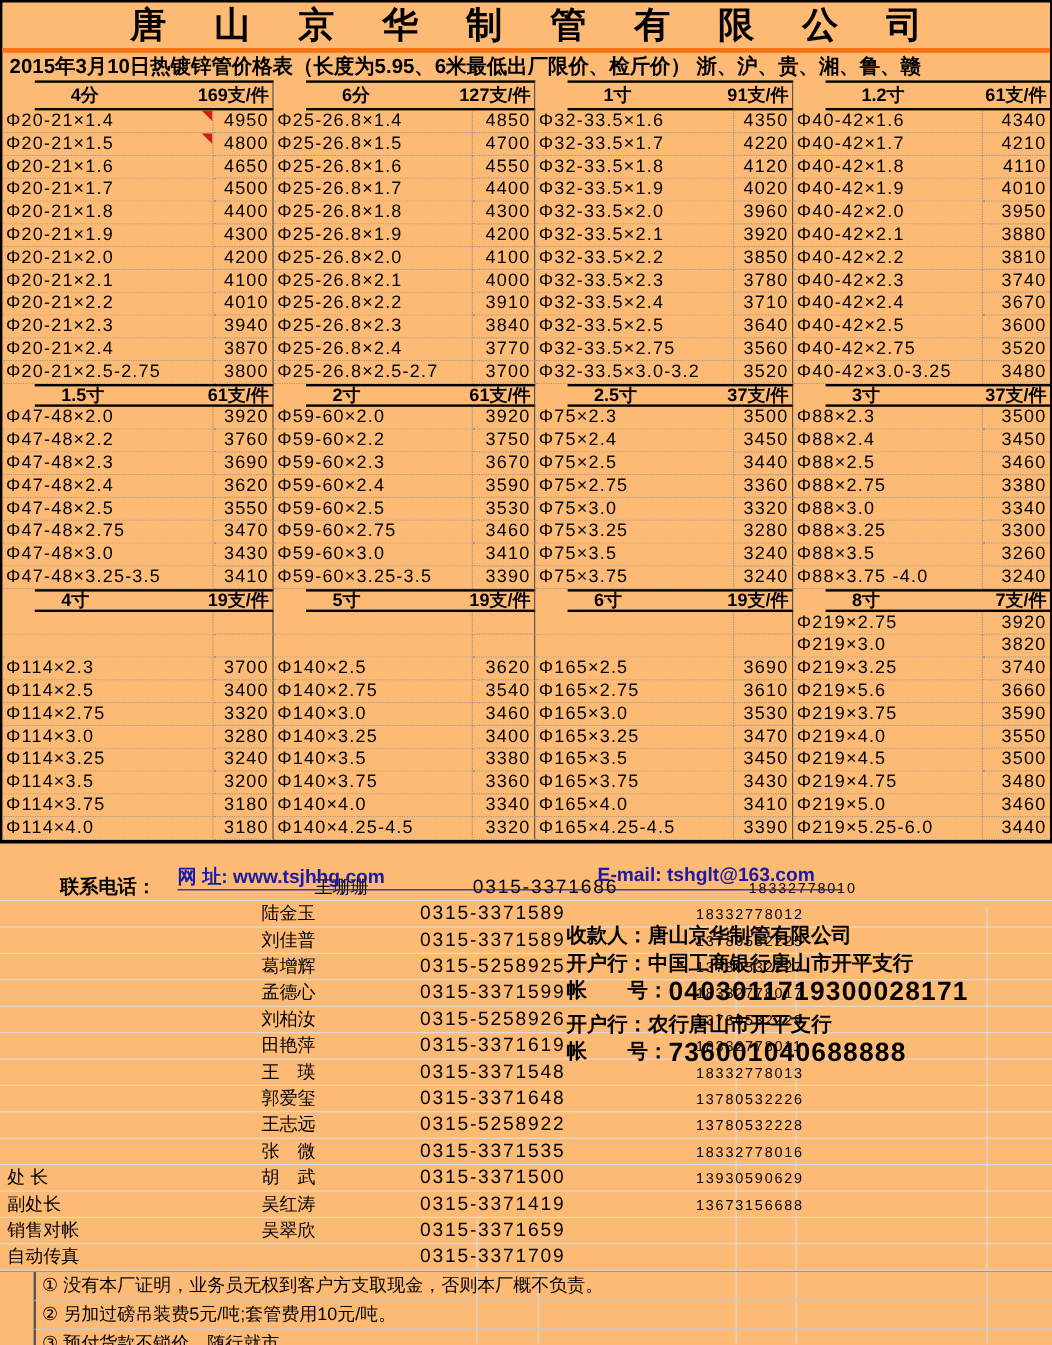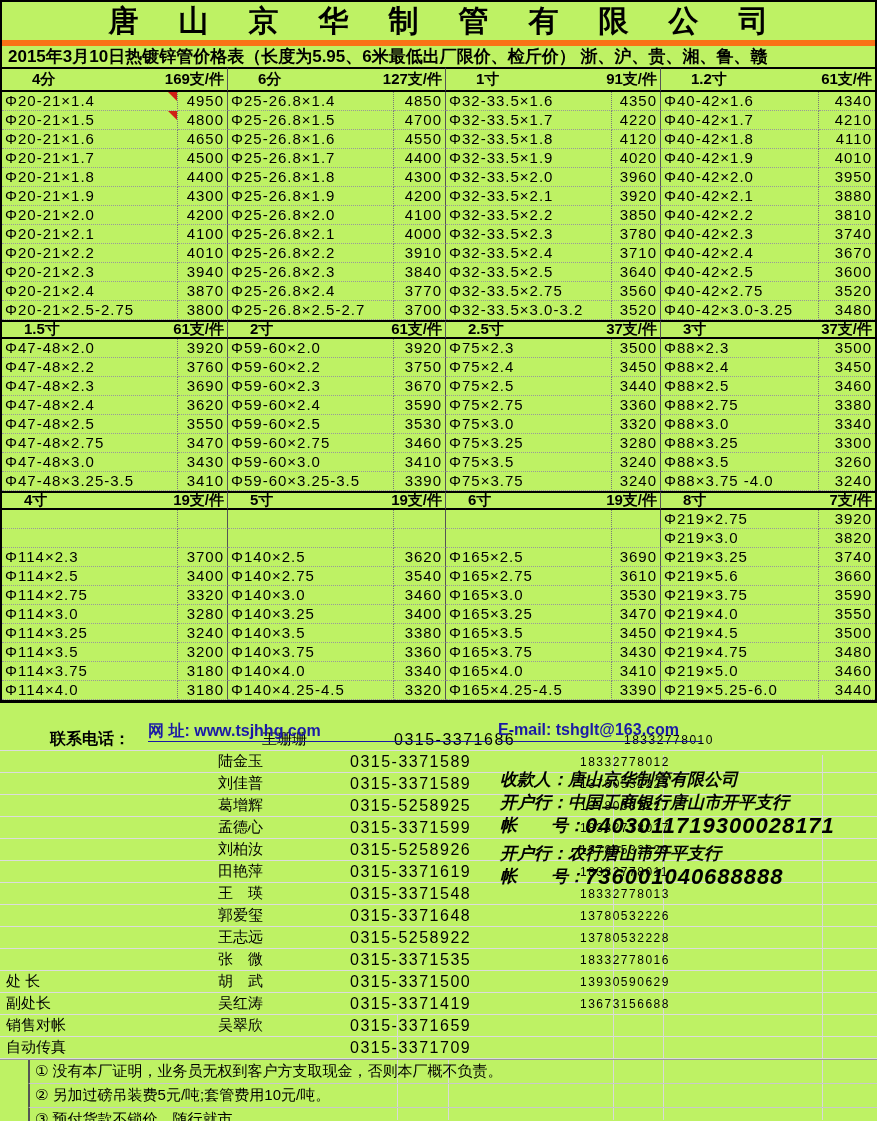--- a/index.html
+++ b/index.html
@@ -1,38 +1,38 @@
 <!DOCTYPE html>
 <html><head>
 <meta charset="utf-8">
 <style>
   * { box-sizing: border-box; margin: 0; padding: 0; }
   html,body { background:#fff; }
   .sheet {
-    position: relative; width: 877px; height: 1121px; background: #bef264;
+    position: relative; width: 877px; height: 1121px; background: #fdba74;
     font-family: "Liberation Sans", "DejaVu Sans", sans-serif; color: #000;
     overflow: hidden;
   }
   
   .toptable { border: 2px solid #000; border-bottom: 3px solid #000; }
   .title-row {
     height: 38px; display: flex; align-items: center; justify-content: center;
     font-weight: bold; font-size: 30px; letter-spacing: 40px; padding-left: 40px;
     white-space: nowrap; overflow: hidden;
   }
   .subtitle-row {
-    height: 27px; border-top: 6px solid #f97316;
+    height: 27px; border-top: 4px solid #f97316;
     display: flex; align-items: center; font-weight: bold; font-size: 17px;
     padding-left: 6px; white-space: pre; overflow: hidden;
   }
   .pgrid { display: grid; grid-template-columns: 176px 50px 166px 52px 166px 49px 158px 56px; }
   .hcell {
     grid-column: span 2; display: flex; justify-content: space-between; align-items: center;
     font-weight: bold; font-size: 15px; padding: 0 3px 0 30px;
-    border-right: 1px solid #555; border-bottom: 2px solid #000; white-space: nowrap; overflow: hidden;
+    border-right: 1px solid #555; border-bottom: 2px solid #000; white-space: nowrap; overflow: hidden; margin-left: 27px;
   }
   .hcell.first { height: 25px; border-top: 2px solid #000; }
   .hcell.mid   { height: 19px; border-top: 2px solid #000; padding-left: 22px; }
   .hcell.nr, .cell.nr { border-right: none; gap: 24px; }
   .cell {
     height: 19px; font-size: 15px; line-height: 18px; letter-spacing: 1px;
     border-right: 1px dotted #777; border-bottom: 1px dotted #999;
     white-space: nowrap; overflow: hidden;
   }
   .cell.spec  { padding-left: 3px; position: relative; }
@@ -53,21 +53,21 @@
   .emaillink { left: 498px; width: 204px; }
   .crow {
     height: 22px; display: flex; align-items: center;
     border-bottom: 1px solid #dcdcdc; font-size: 15px; white-space: pre;
   }
   .c-role   { width: 178px; padding-left: 6px; }
   .c-role.strong { font-weight: bold; font-size: 16px; margin-left: 44px; }
   .c-name   { width: 150px; padding-left: 40px; }
   .c-phone  { width: 230px; padding-left: 22px; font-size: 16px; letter-spacing: 1.5px; }
   .c-mobile { padding-left: 22px; font-size: 12px; letter-spacing: 1.5px; }
-  .bankblock { position: absolute; left: 500px; top: 768px; z-index: 3; font-style: italic; }
+  .bankblock { position: absolute; left: 472px; top: 768px; z-index: 3; }
   .bank-line { height: 23px; display: flex; align-items: center; font-weight: bold; font-size: 17px; white-space: pre; }
   .bank-line.gap { margin-top: 5px; }
   .bank-num { font-size: 22px; letter-spacing: 1px; }
   .notes { border-top: 1px solid #999; }
   .note {
     height: 24px; display: flex; align-items: center; font-size: 15px;
     padding-left: 5px; border-bottom: 1px solid #c9c9c9; border-left: 2px solid #555;
     white-space: pre; overflow: hidden; margin-left: 28px;
   }
   .vline { position: absolute; width: 1px; background: #d9d9d9; z-index: 0; }

